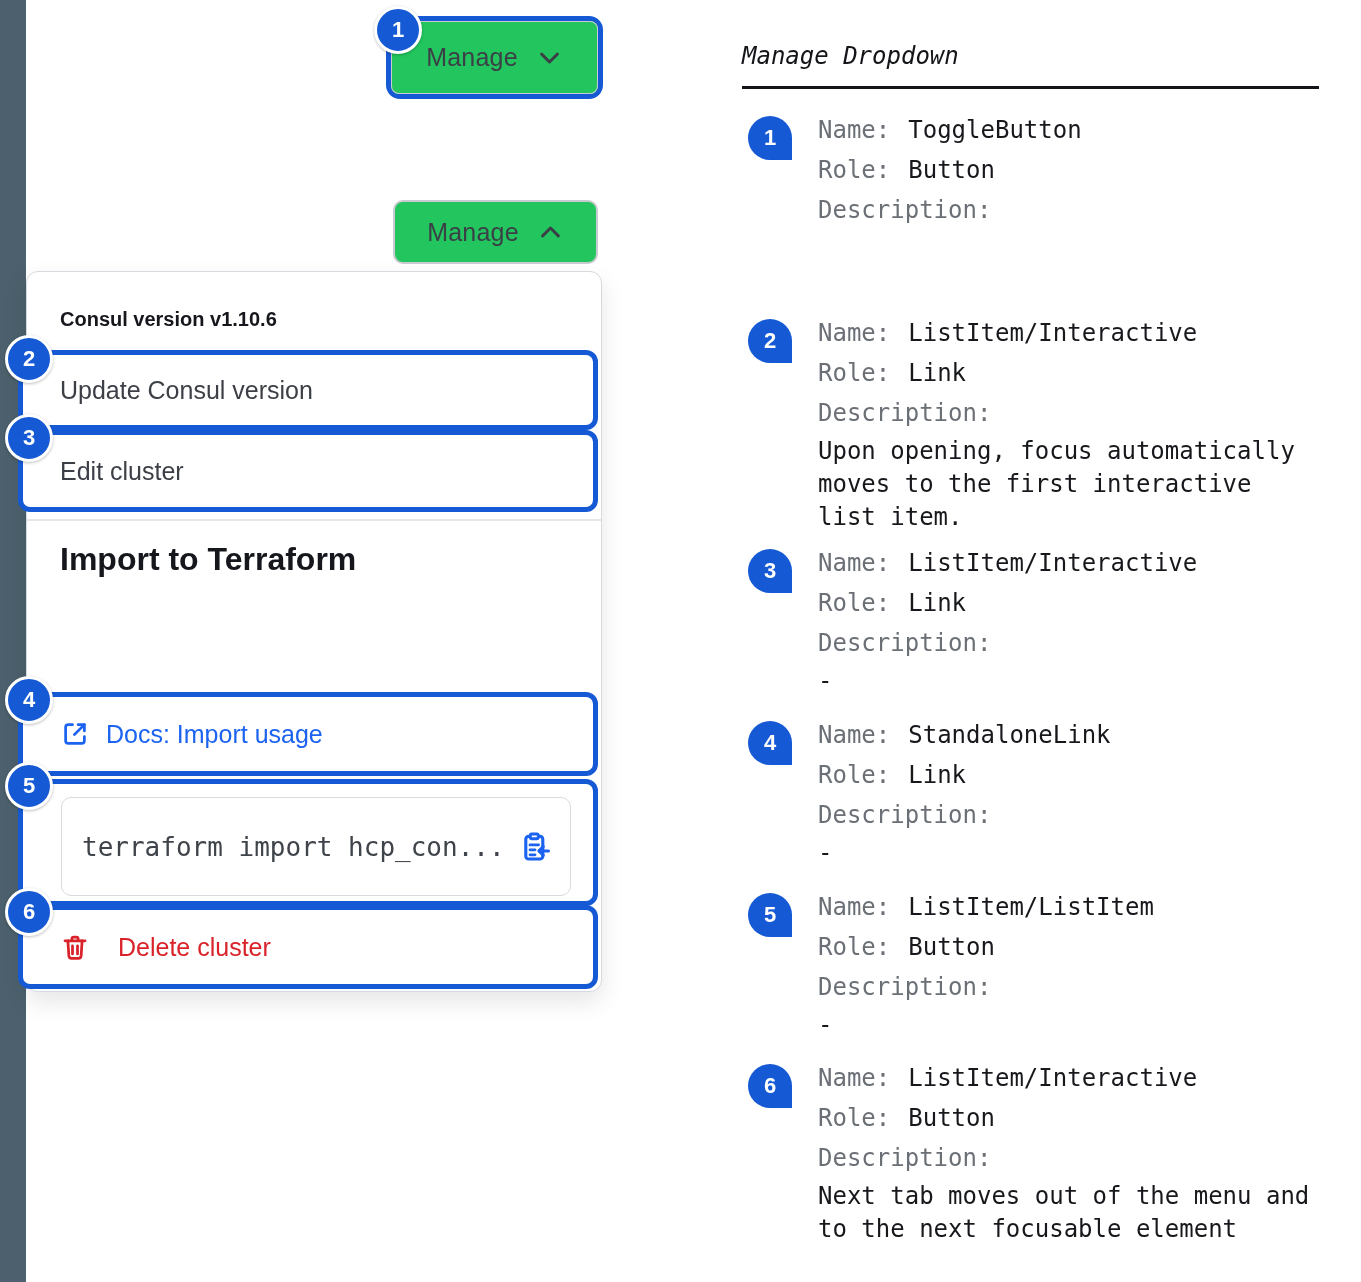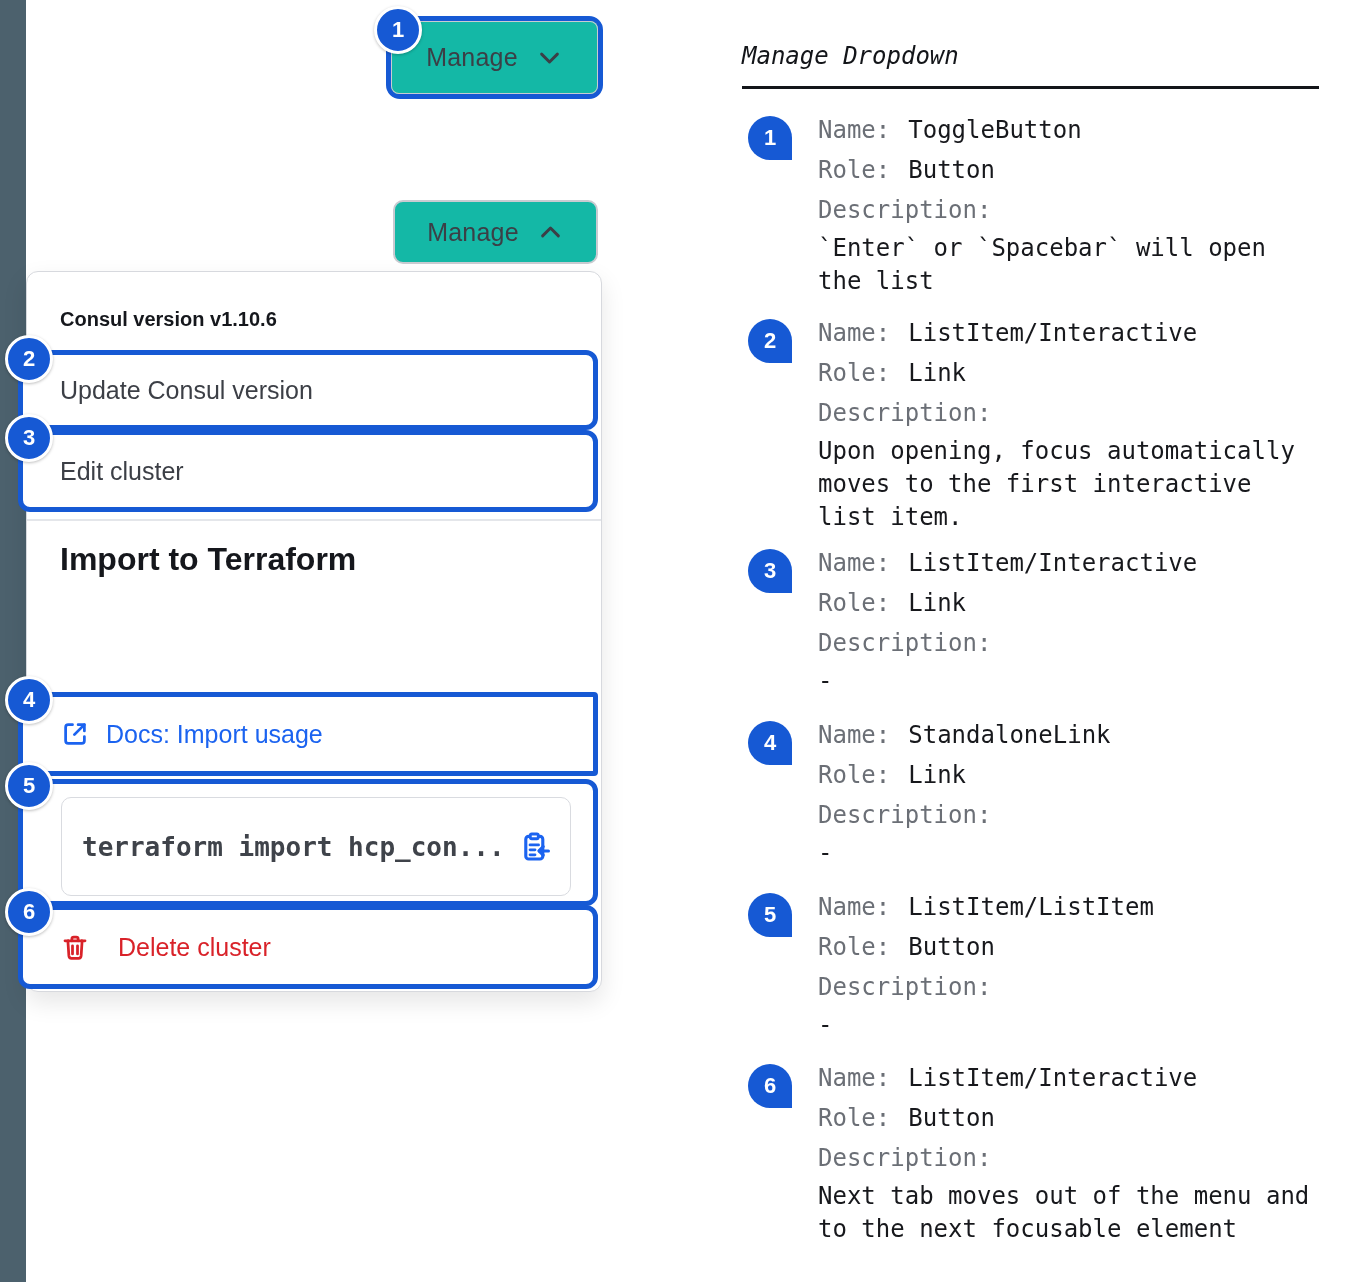--- a/index.html
+++ b/index.html
@@ -12,21 +12,21 @@
 
   
   .ring{border:5px solid #1659d4;border-radius:14px;background:#ffffff;box-sizing:border-box;}
 
   
   .cbadge{width:42px;height:42px;border-radius:50%;background:#1659d4;border:3px solid #ffffff;
           color:#ffffff;font-weight:bold;font-size:22px;display:flex;align-items:center;justify-content:center;
           box-shadow:0 1px 3px rgba(0,0,0,.25);z-index:5;}
 
   
-  .btn{background:#14b8a6;display:flex;align-items:center;justify-content:center;gap:18px;
+  .btn{background:#22c55e;display:flex;align-items:center;justify-content:center;gap:18px;
        color:#3b3f46;font-size:25px;box-sizing:border-box;}
   .btn .lbl{letter-spacing:.2px;}
 
   
   .panel{background:#ffffff;border:1px solid #d7d9de;border-radius:12px;
          box-shadow:0 10px 24px rgba(0,0,0,.10);box-sizing:border-box;}
 
   .menu-head{font-size:20px;font-weight:bold;color:#15171c;}
   .menu-item{display:flex;align-items:center;padding-left:37px;font-size:25px;color:#3c3f46;box-sizing:border-box;}
   .section-head{font-size:32px;font-weight:bold;color:#15171c;}
@@ -101,37 +101,37 @@
     </div>
   </div>
   <div class="abs cbadge" style="left:5px;top:414px;">
     <span>3</span>
   </div>
 
   <div class="abs" style="left:27px;top:519px;width:574px;height:2px;background:#e4e6ea;"></div>
 
   <div class="abs section-head" style="left:60px;top:541px;">Import to Terraform</div>
 
-  <div class="abs ring" style="left:18px;top:692px;width:580px;height:84px;border-radius:4px;">
+  <div class="abs ring" style="left:18px;top:692px;width:580px;height:84px;border-radius:12px;">
     <div class="link-row" style="width:100%;height:100%;">
       <span>
         <svg width="30" height="30" viewBox="0 0 24 24" fill="none">
           <path d="M10 4.5H6.6C5.4 4.5 4.5 5.4 4.5 6.6v10.8c0 1.2.9 2.1 2.1 2.1h10.8c1.2 0 2.1-.9 2.1-2.1V14" stroke="#1b63f0" stroke-width="2.2" stroke-linecap="round" stroke-linejoin="round"></path>
           <path d="M14.5 4.5H19.5V9.5" stroke="#1b63f0" stroke-width="2.2" stroke-linecap="round" stroke-linejoin="round"></path>
           <path d="M19.5 4.5L11.5 12.5" stroke="#1b63f0" stroke-width="2.2" stroke-linecap="round" stroke-linejoin="round"></path>
         </svg>
       </span>
       <span>Docs: Import usage</span>
     </div>
   </div>
   <div class="abs cbadge" style="left:5px;top:676px;">
     <span>4</span>
   </div>
 
-  <div class="abs ring" style="left:18px;top:779px;width:580px;height:127px;border-radius:12px;font-weight:bold;">
+  <div class="abs ring" style="left:18px;top:779px;width:580px;height:127px;border-radius:12px;">
     <div class="code-box abs" style="left:38px;top:13px;width:510px;height:99px;">
       <span class="code-text">terraform import hcp_con...</span>
       <span>
         <svg width="34" height="34" viewBox="0 0 24 24" fill="none">
           <rect x="5.5" y="4.5" width="12" height="16" rx="2" stroke="#1b63f0" stroke-width="2.2"></rect>
           <rect x="8.7" y="2.8" width="5.6" height="3.4" rx="1" fill="#ffffff" stroke="#1b63f0" stroke-width="2"></rect>
           <path d="M8.5 10.5h6M8.5 14h3.5M8.5 17.5h3.5" stroke="#1b63f0" stroke-width="2" stroke-linecap="round"></path>
           <path d="M21.5 14.8h-6.5" stroke="#1b63f0" stroke-width="2.2" stroke-linecap="round"></path>
           <path d="M17.8 11.8l-3 3 3 3" stroke="#1b63f0" stroke-width="2.2" stroke-linecap="round" stroke-linejoin="round"></path>
         </svg>
@@ -163,21 +163,20 @@
   <div class="abs legend-rule" style="left:742px;top:86px;width:577px;"></div>
 
   <div class="abs legend-item" style="left:748px;top:110px;">
     <div class="lbadge">
       <span>1</span>
     </div>
     <div class="legend-text">
       <div class="legend-line"><span class="legend-label">Name:</span><span class="legend-value">ToggleButton</span></div>
       <div class="legend-line"><span class="legend-label">Role:</span><span class="legend-value">Button</span></div>
       <div class="legend-line legend-label">Description:</div>
-      <div class="legend-desc">`Enter` or `Spacebar` will open the list</div>
     </div>
   </div>
 
   <div class="abs legend-item" style="left:748px;top:313px;">
     <div class="lbadge">
       <span>2</span>
     </div>
     <div class="legend-text">
       <div class="legend-line"><span class="legend-label">Name:</span><span class="legend-value">ListItem/Interactive</span></div>
       <div class="legend-line"><span class="legend-label">Role:</span><span class="legend-value">Link</span></div>

